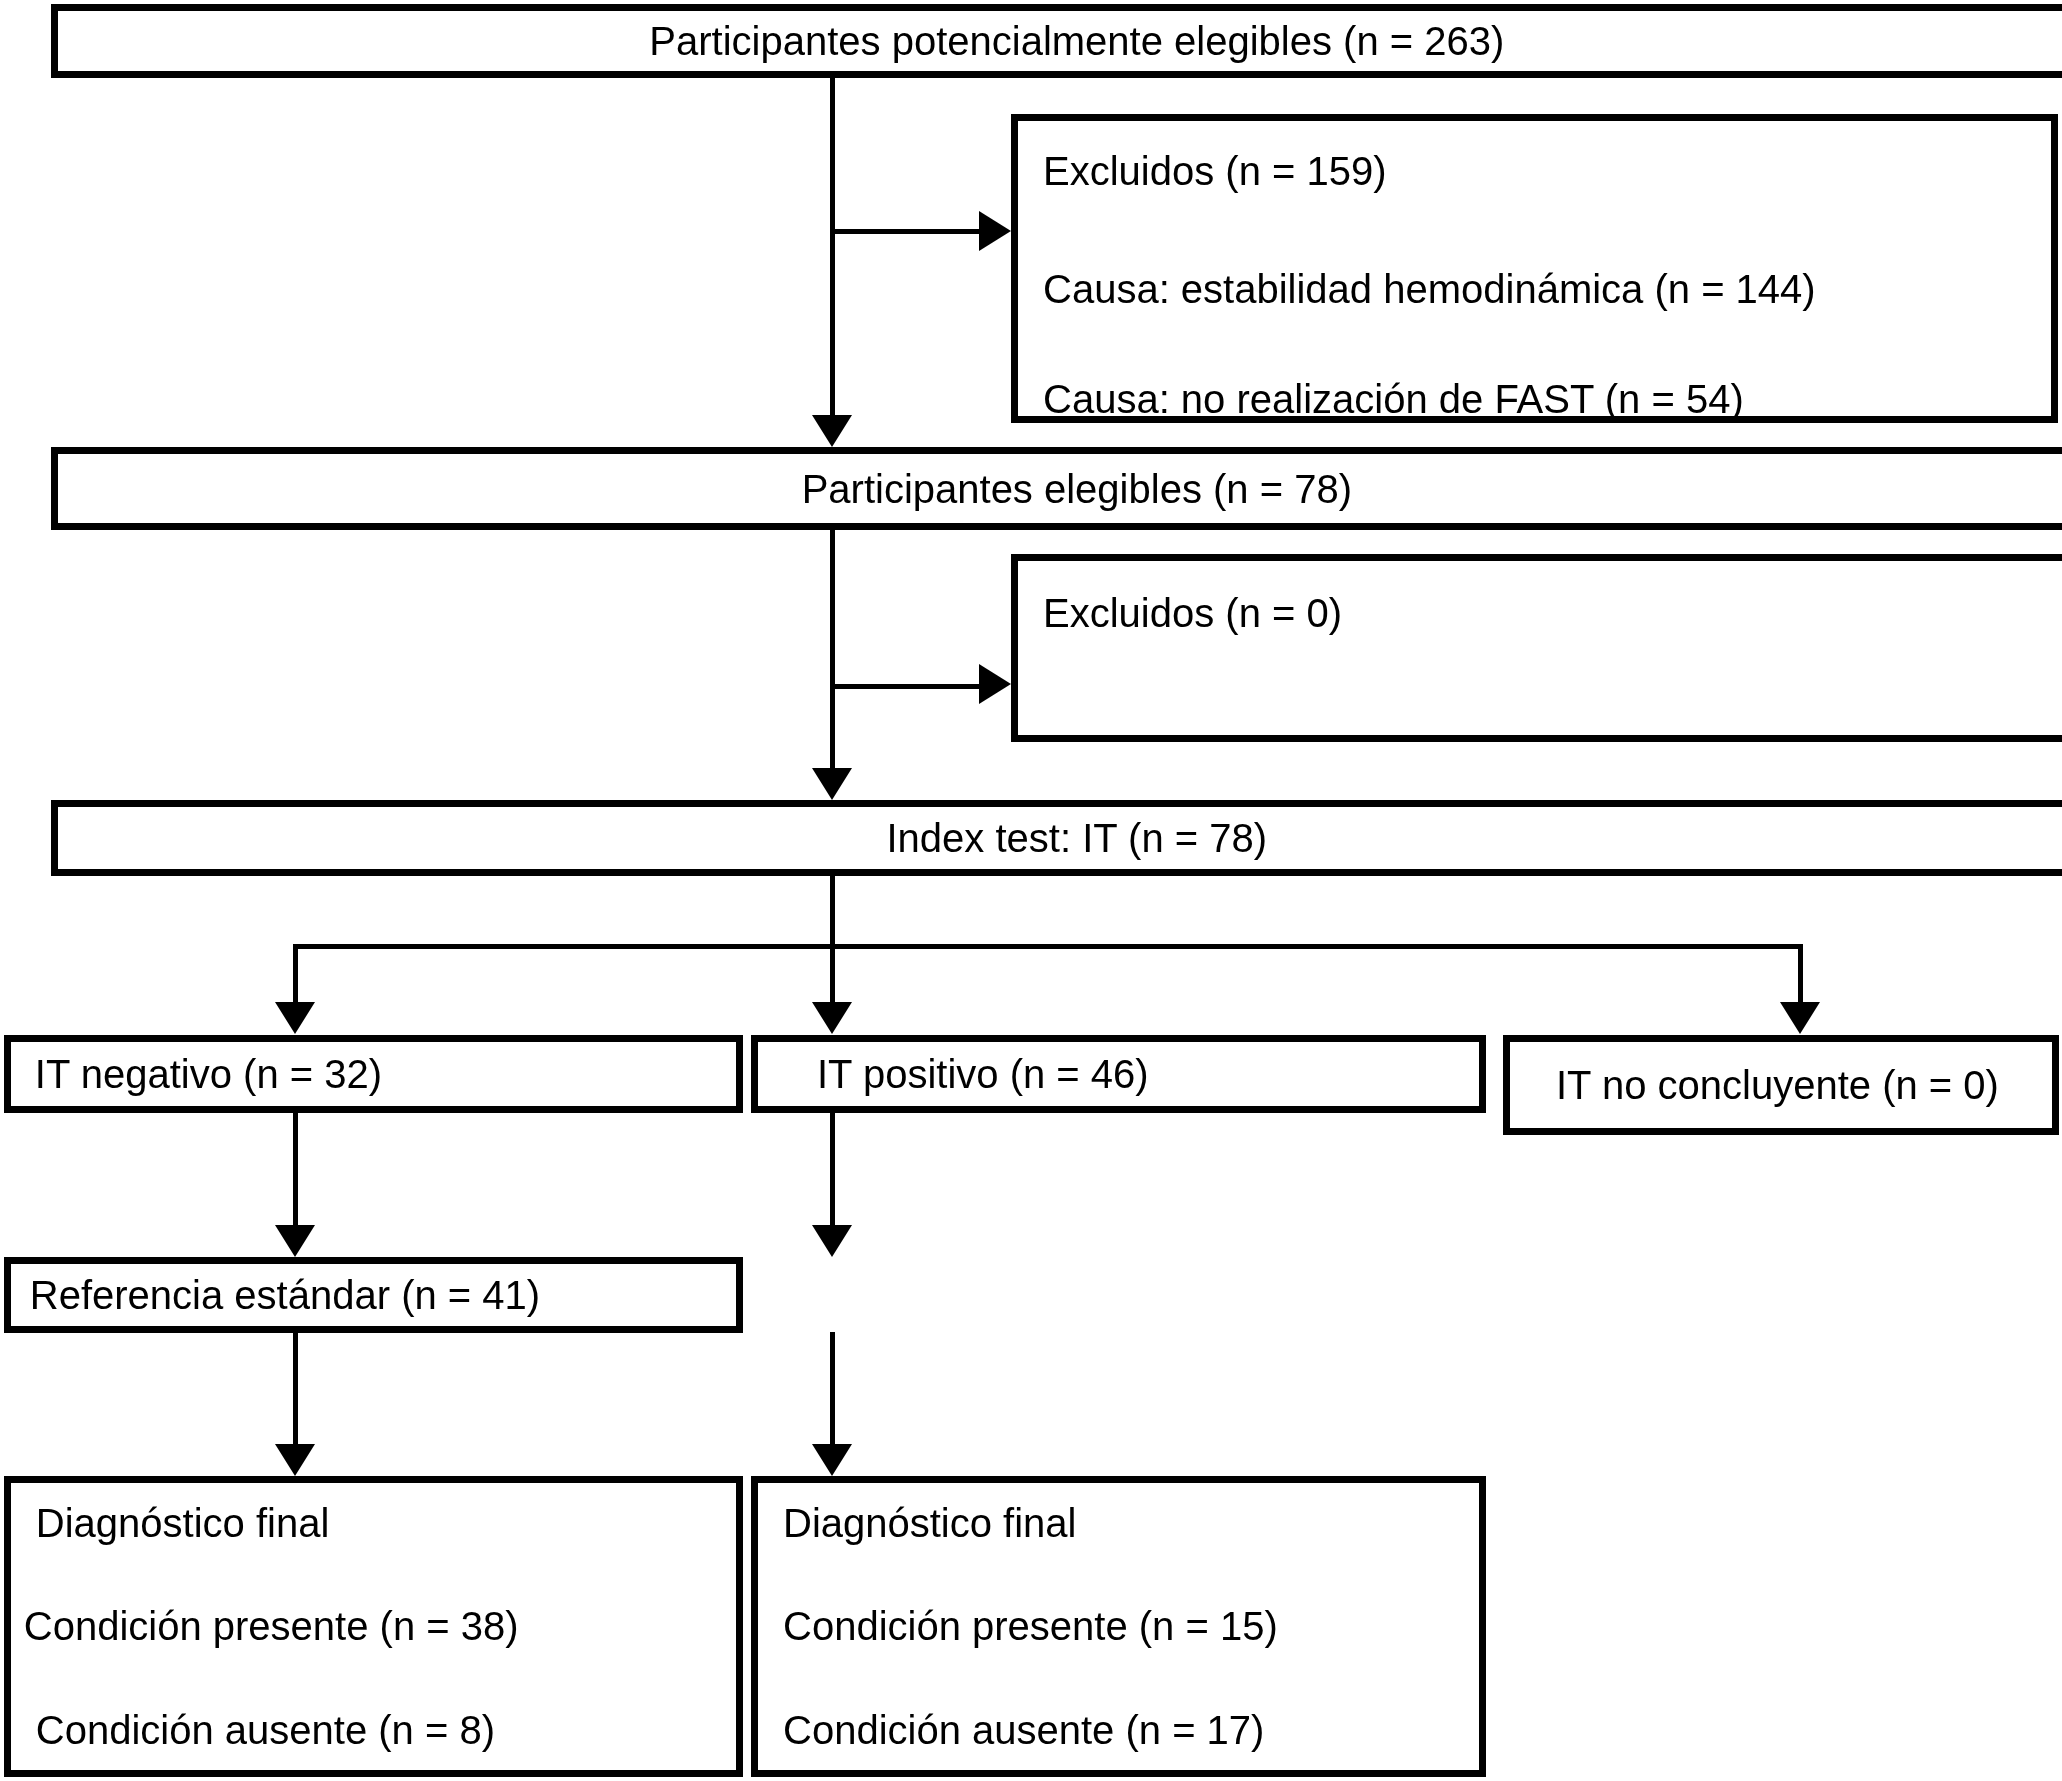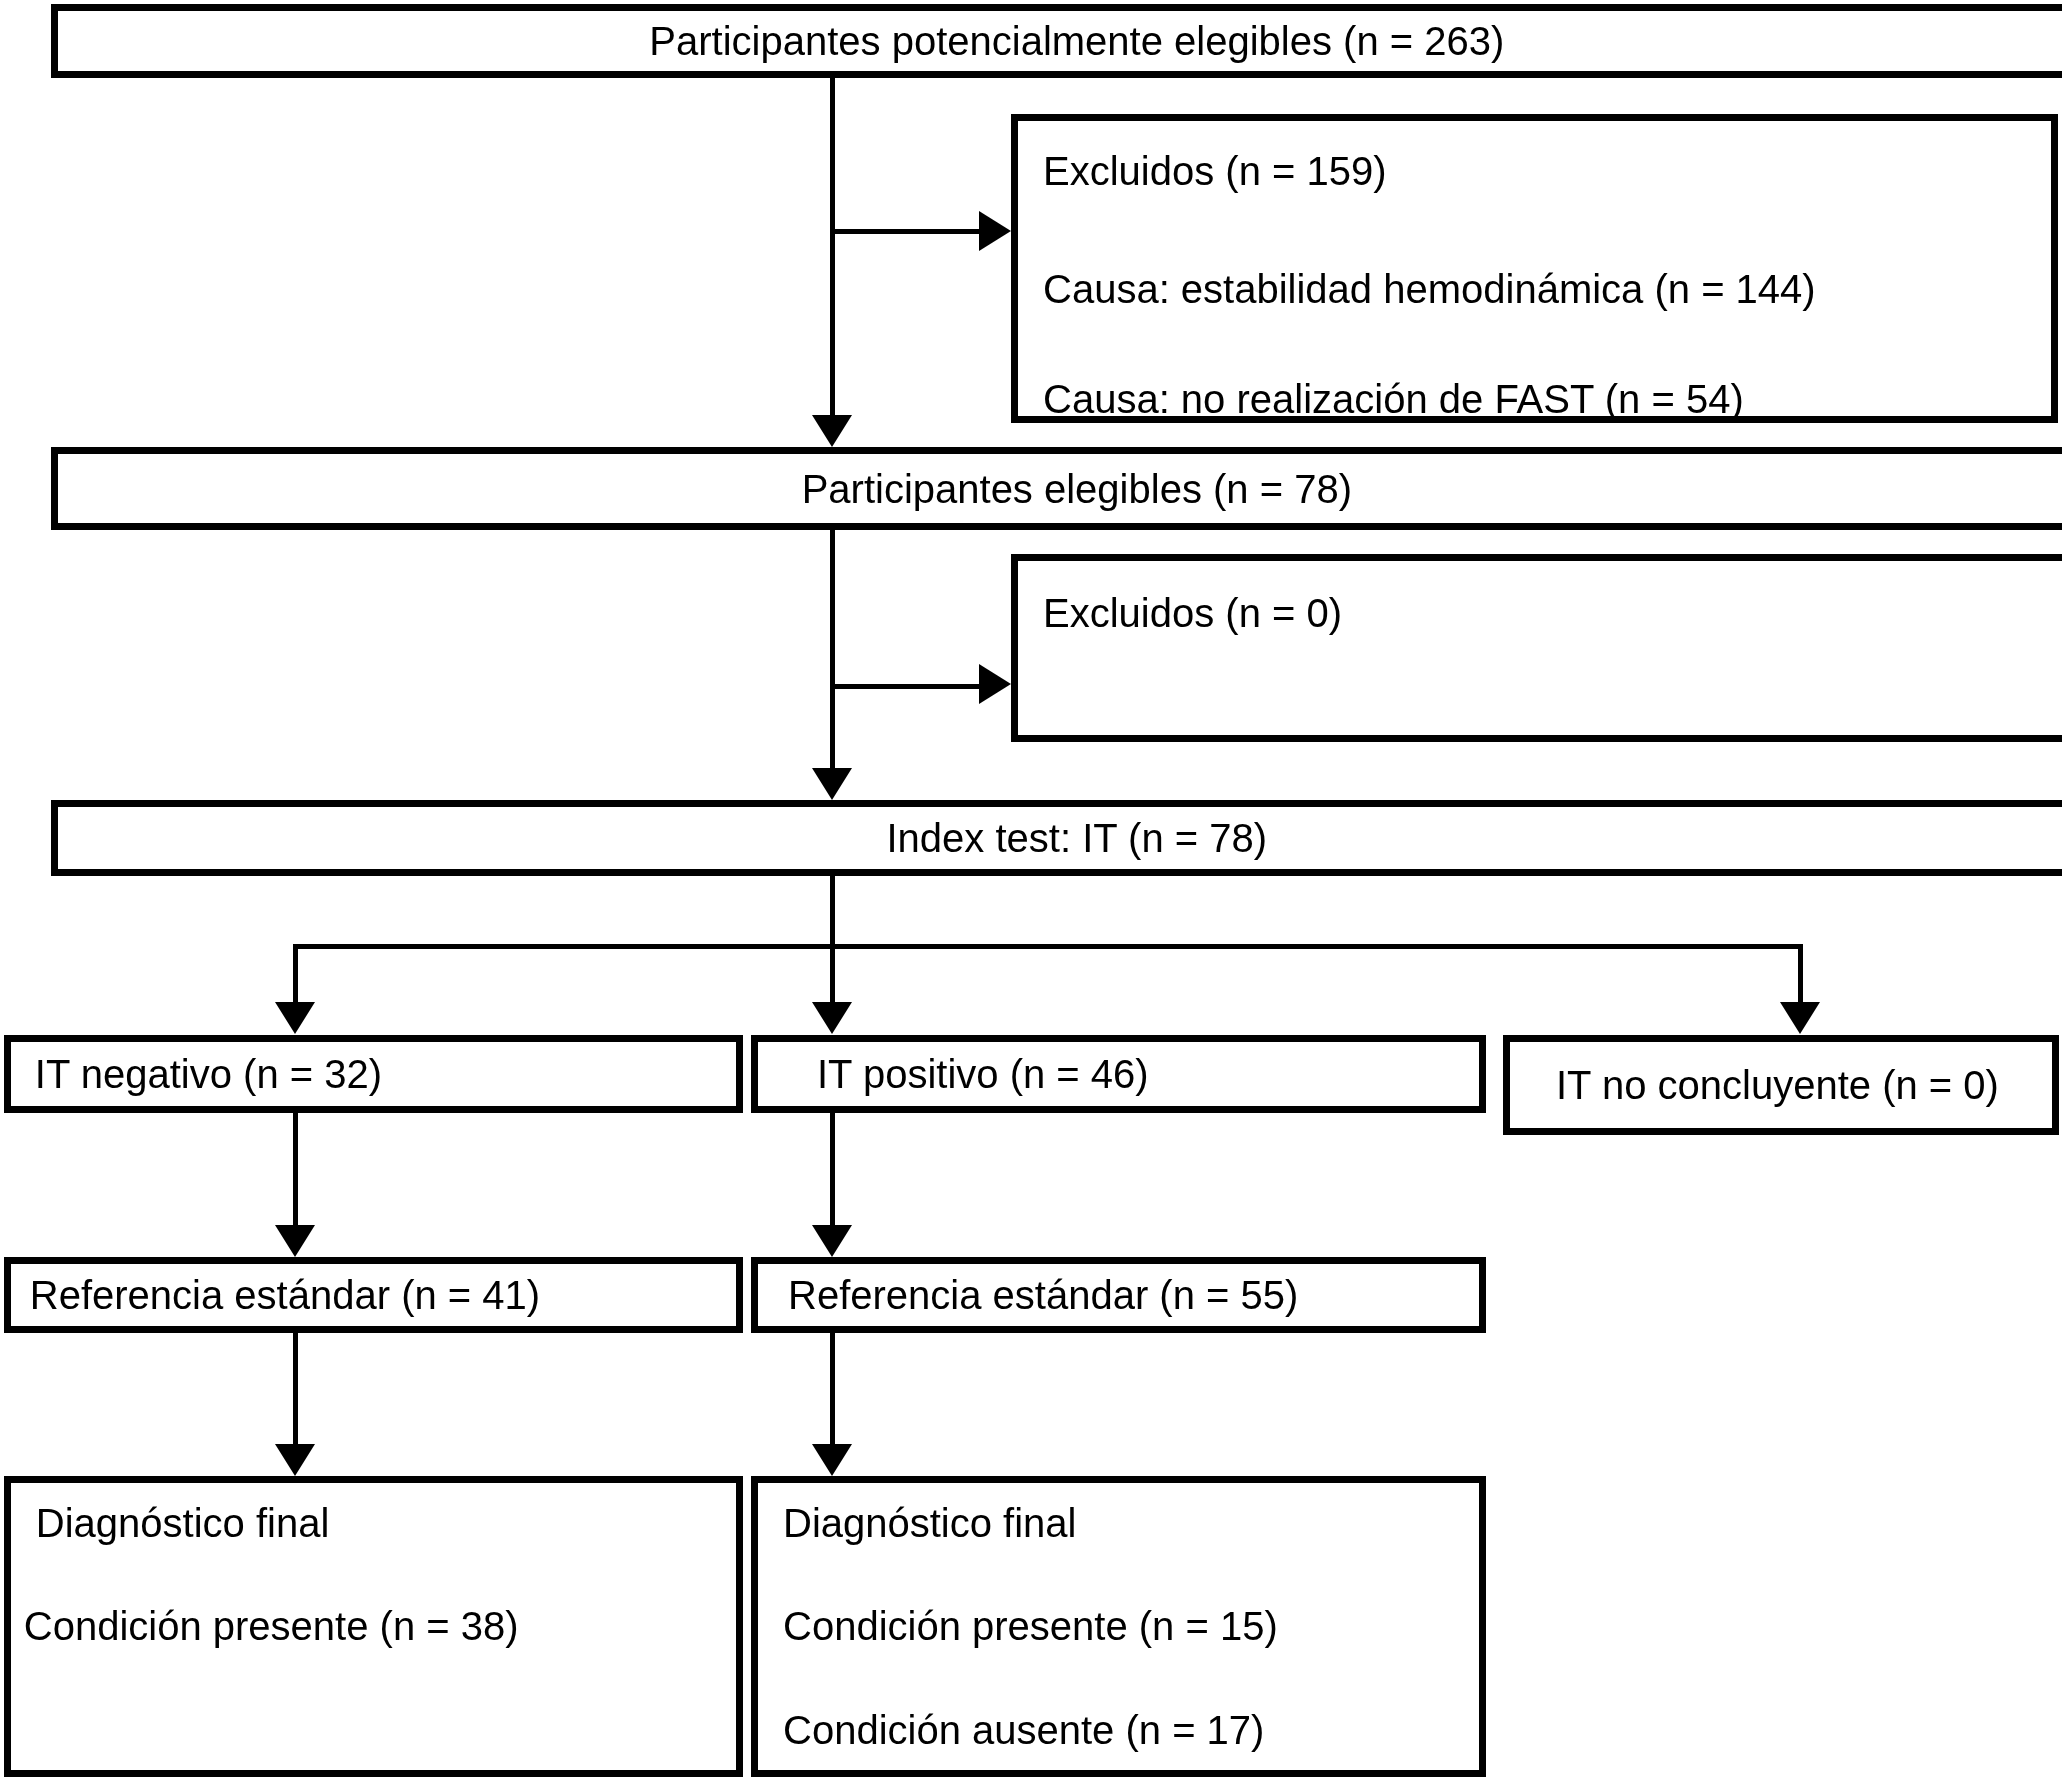--- a/index.html
+++ b/index.html
@@ -81,27 +81,25 @@
   <div class="box" style="left:751px;top:1035px;width:735px;height:78px;padding-left:59px">
     <span>IT positivo (n = 46)</span>
   </div>
   <div class="box" style="left:1503px;top:1035px;width:556px;height:100px;padding-left:46px">
     <span>IT no concluyente (n = 0)</span>
   </div>
 
   <div class="box" style="left:3.8px;top:1257px;width:739px;height:76px;padding-left:19px">
     <span>Referencia estándar (n = 41)</span>
   </div>
-  <div class="box" style="left:751px;top:1257px;width:735px;height:76px;padding-left:30px">
-    <span>Referencia estándar (n = 55)</span>
-  </div>
 
   <div class="box multi" style="left:3.8px;top:1476px;width:739px;height:301px">
     <div class="bline" style="top:17px;padding-left:25px">Diagnóstico final</div>
     <div class="bline" style="top:120px;padding-left:13px">Condición presente (n = 38)</div>
+    <div class="bline" style="top:224px;padding-left:25px">Condición ausente (n = 8)</div>
   </div>
   <div class="box multi" style="left:751px;top:1476px;width:735px;height:301px">
     <div class="bline" style="top:17px;padding-left:25px">Diagnóstico final</div>
     <div class="bline" style="top:120px;padding-left:25px">Condición presente (n = 15)</div>
     <div class="bline" style="top:224px;padding-left:25px">Condición ausente (n = 17)</div>
   </div>
 
   <div class="vline" style="left:830px;top:78px;height:339px"></div>
   <div class="ah-down" style="left:812px;top:415px"></div>
 

